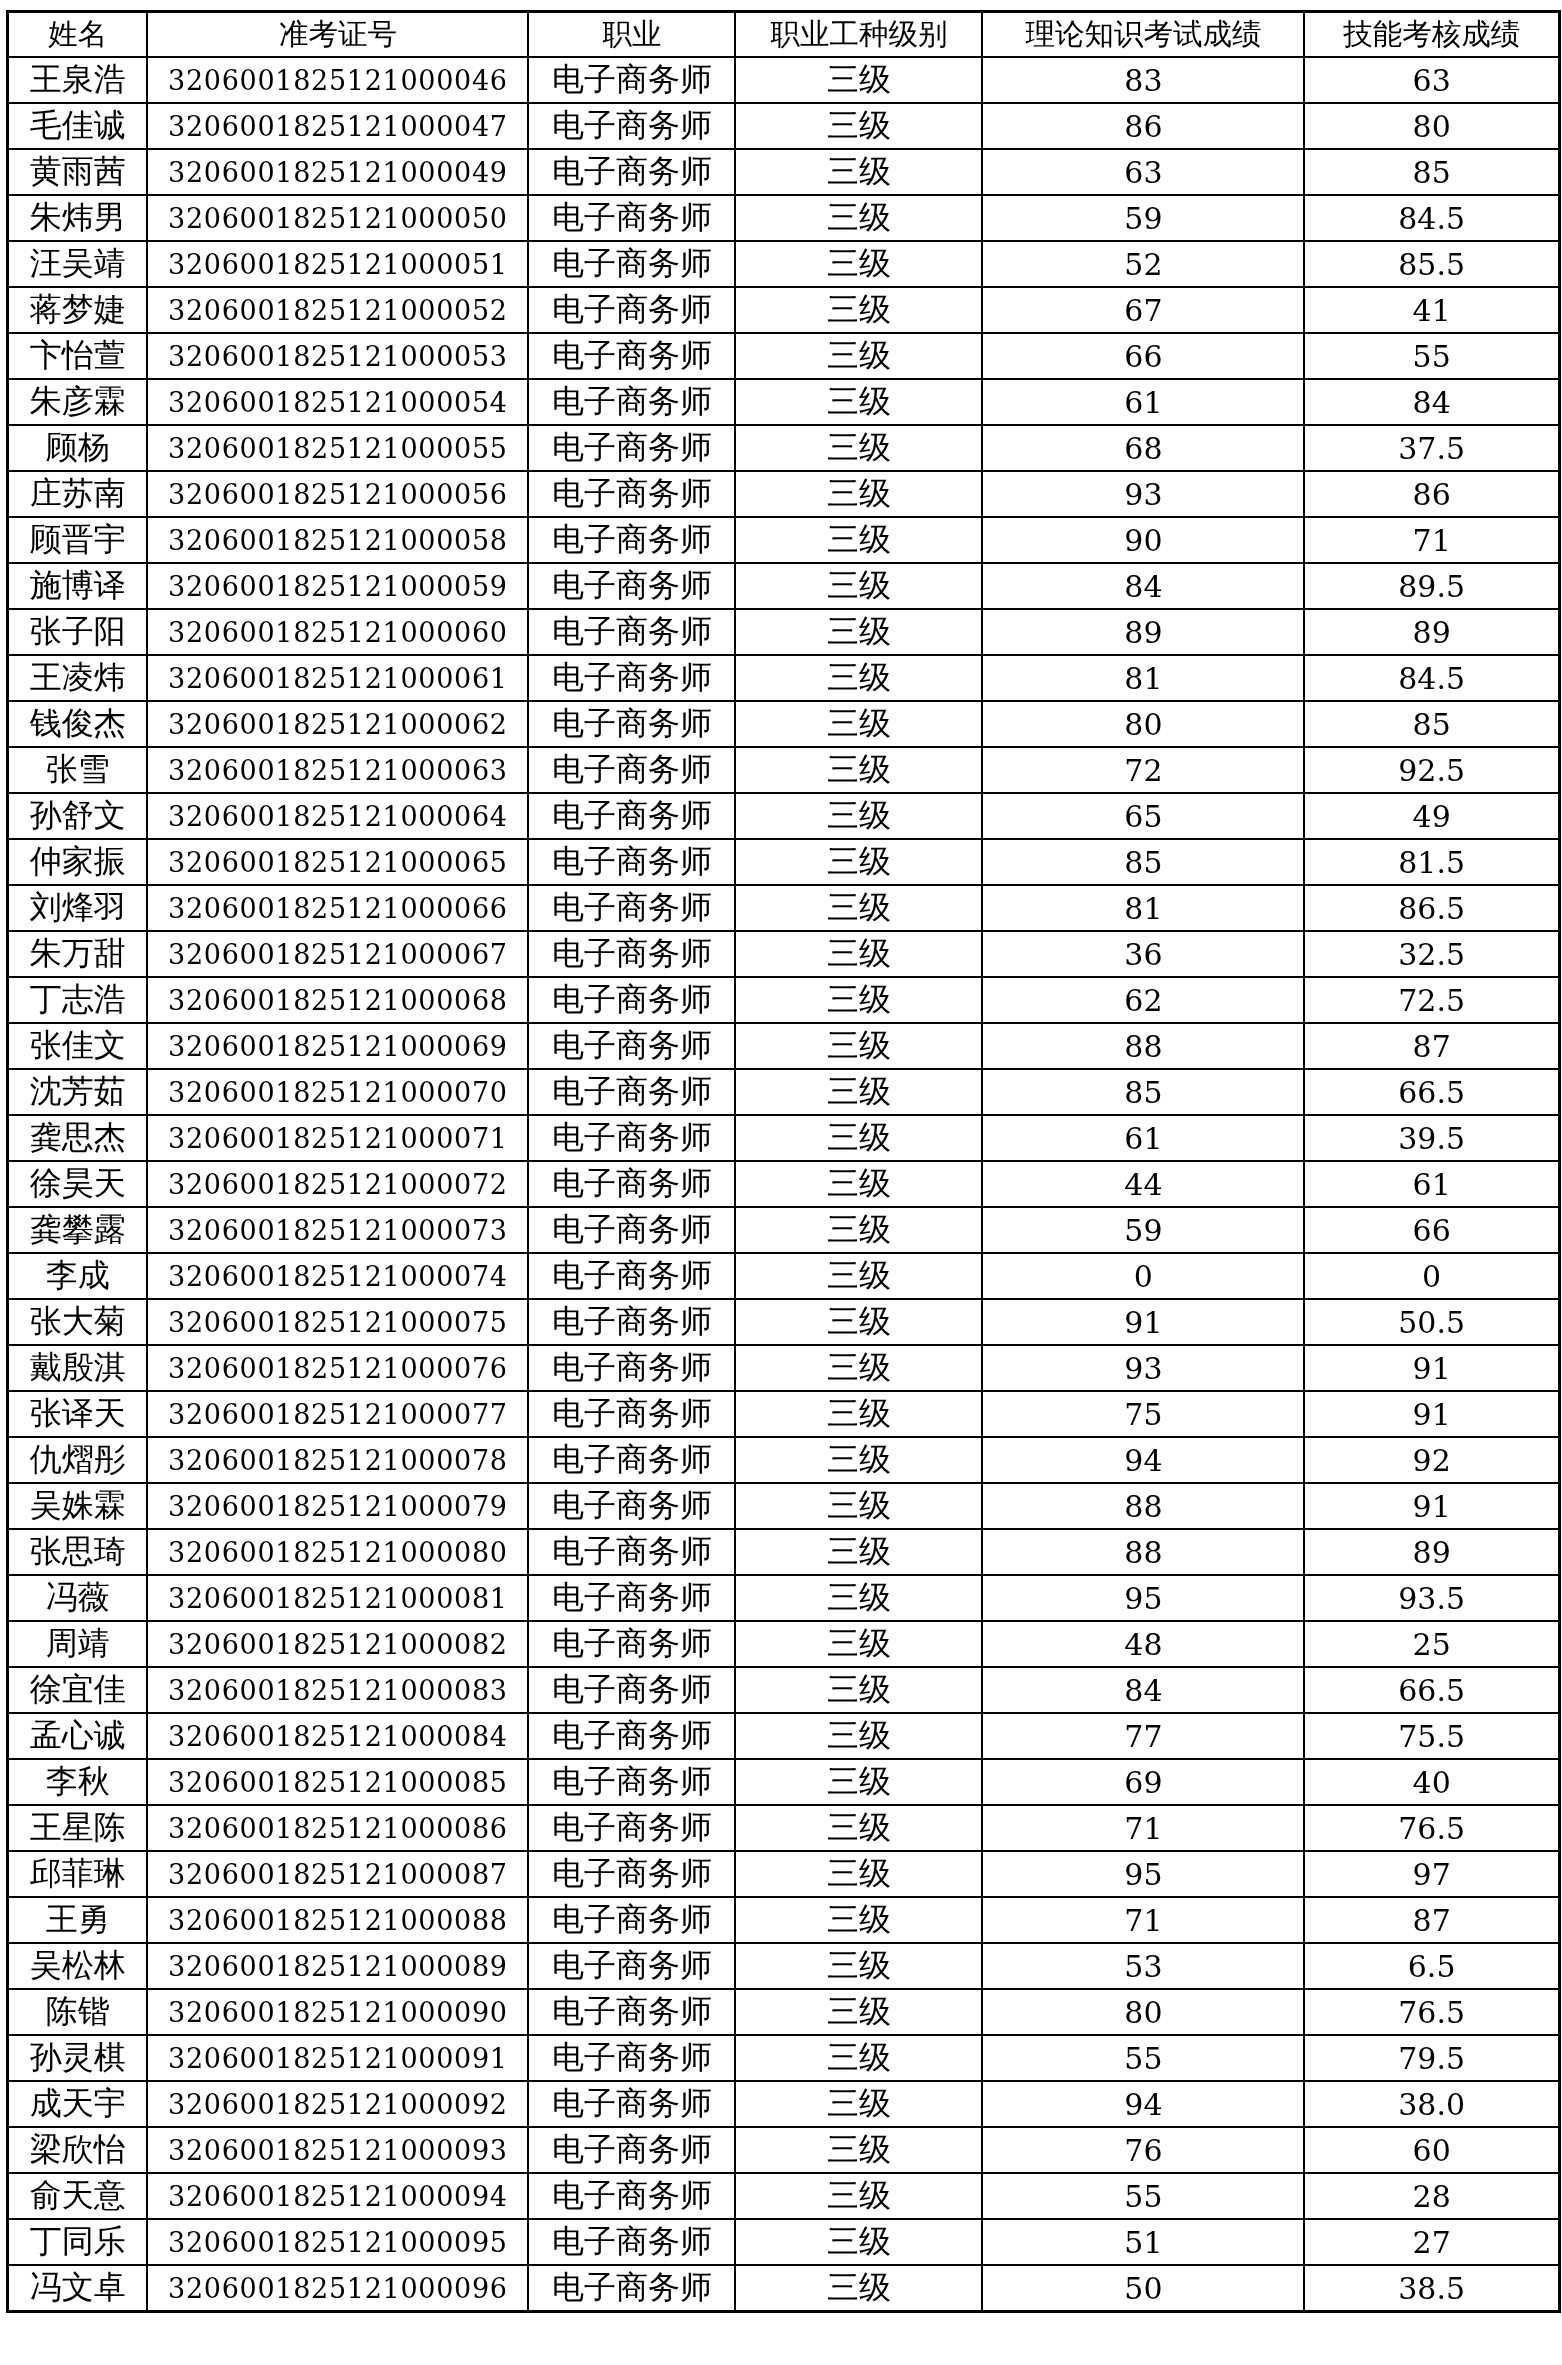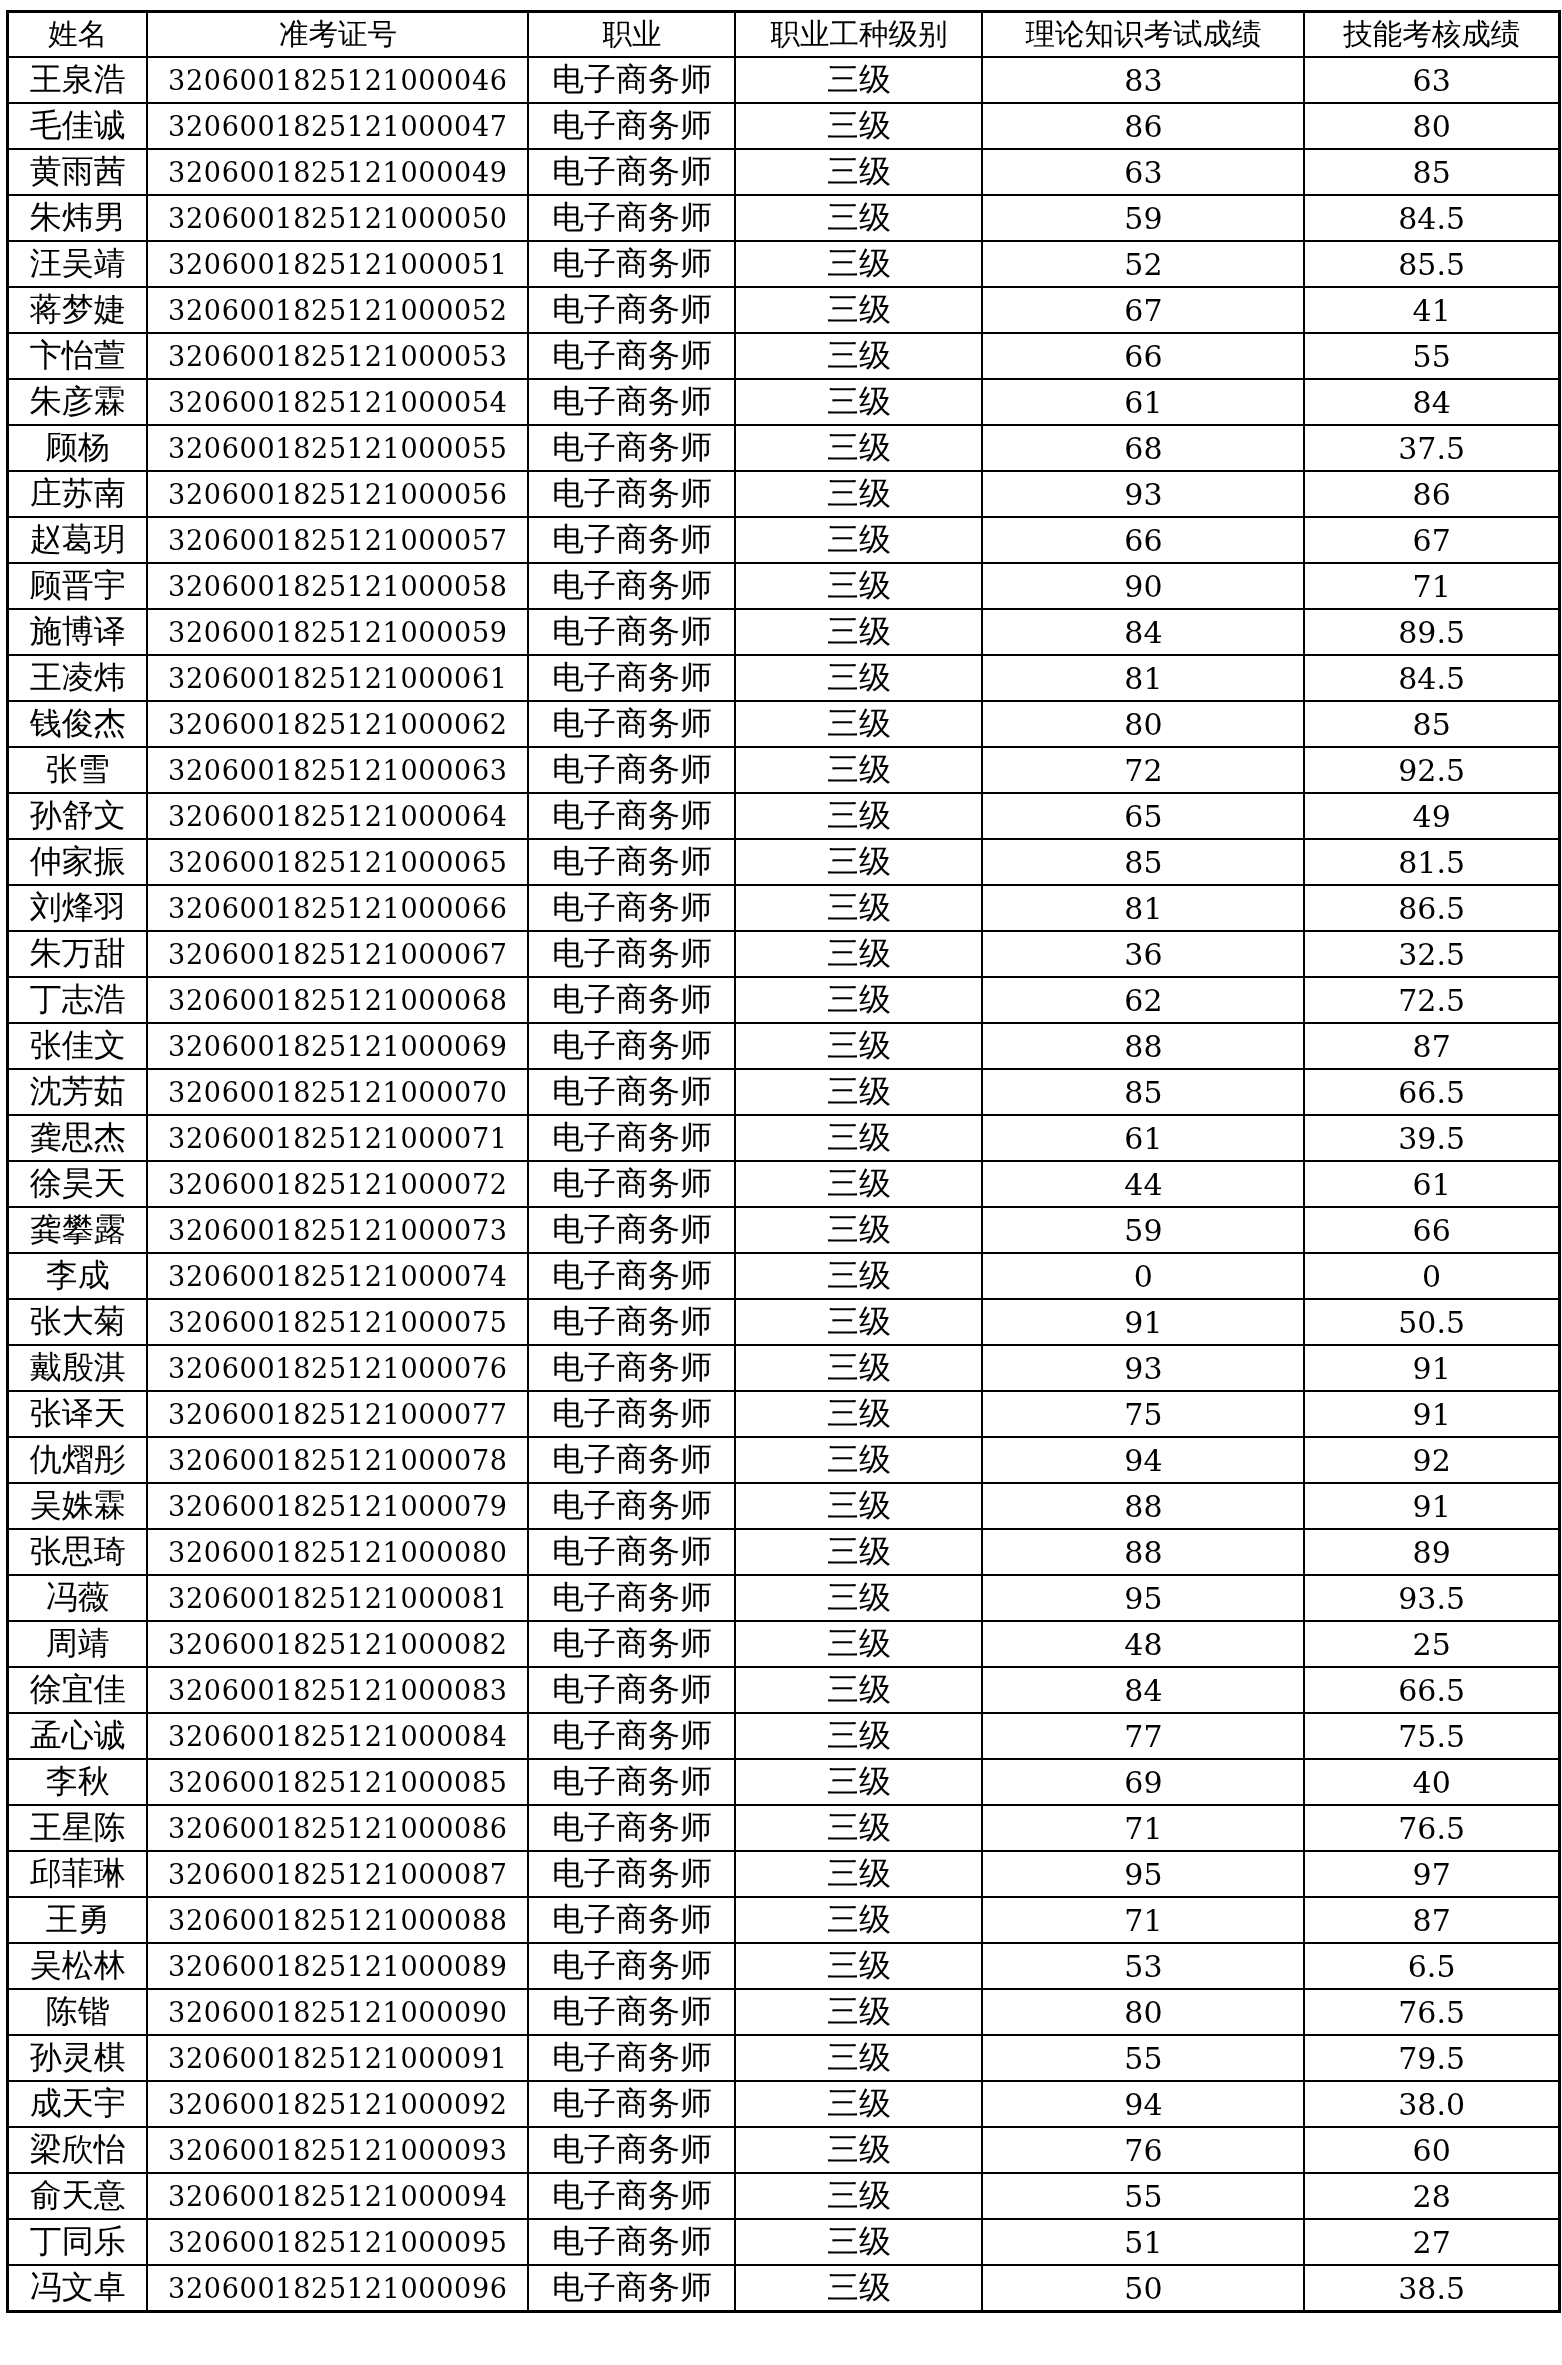--- a/index.html
+++ b/index.html
@@ -152,42 +152,42 @@
       </tr>
       <tr>
         <td>庄苏南</td>
         <td class="num">3206001825121000056</td>
         <td>电子商务师</td>
         <td>三级</td>
         <td class="score">93</td>
         <td class="score">86</td>
       </tr>
       <tr>
-        <td>赵葛玥</td>
-        <td class="num">3206001825121000057</td>
-        <td>电子商务师</td>
-        <td>三级</td>
-        <td class="score">66</td>
-        <td class="score">67</td>
-      </tr>
-      <tr>
         <td>顾晋宇</td>
         <td class="num">3206001825121000058</td>
         <td>电子商务师</td>
         <td>三级</td>
         <td class="score">90</td>
         <td class="score">71</td>
       </tr>
       <tr>
         <td>施博译</td>
         <td class="num">3206001825121000059</td>
         <td>电子商务师</td>
         <td>三级</td>
         <td class="score">84</td>
         <td class="score">89.5</td>
+      </tr>
+      <tr>
+        <td>张子阳</td>
+        <td class="num">3206001825121000060</td>
+        <td>电子商务师</td>
+        <td>三级</td>
+        <td class="score">89</td>
+        <td class="score">89</td>
       </tr>
       <tr>
         <td>王凌炜</td>
         <td class="num">3206001825121000061</td>
         <td>电子商务师</td>
         <td>三级</td>
         <td class="score">81</td>
         <td class="score">84.5</td>
       </tr>
       <tr>

